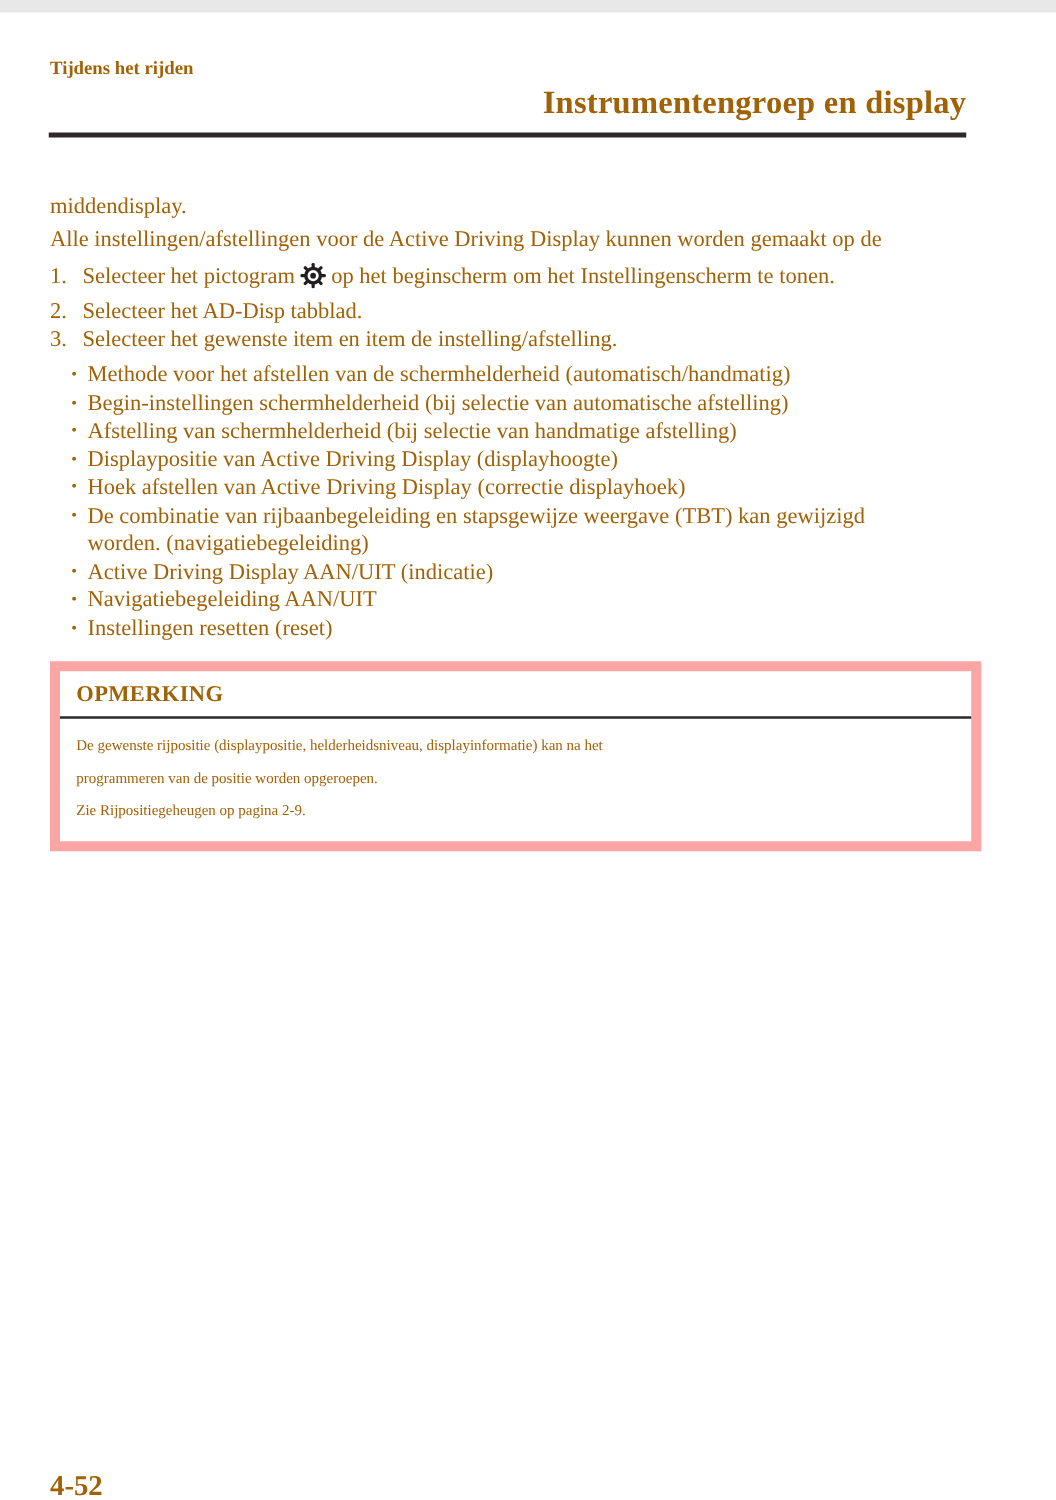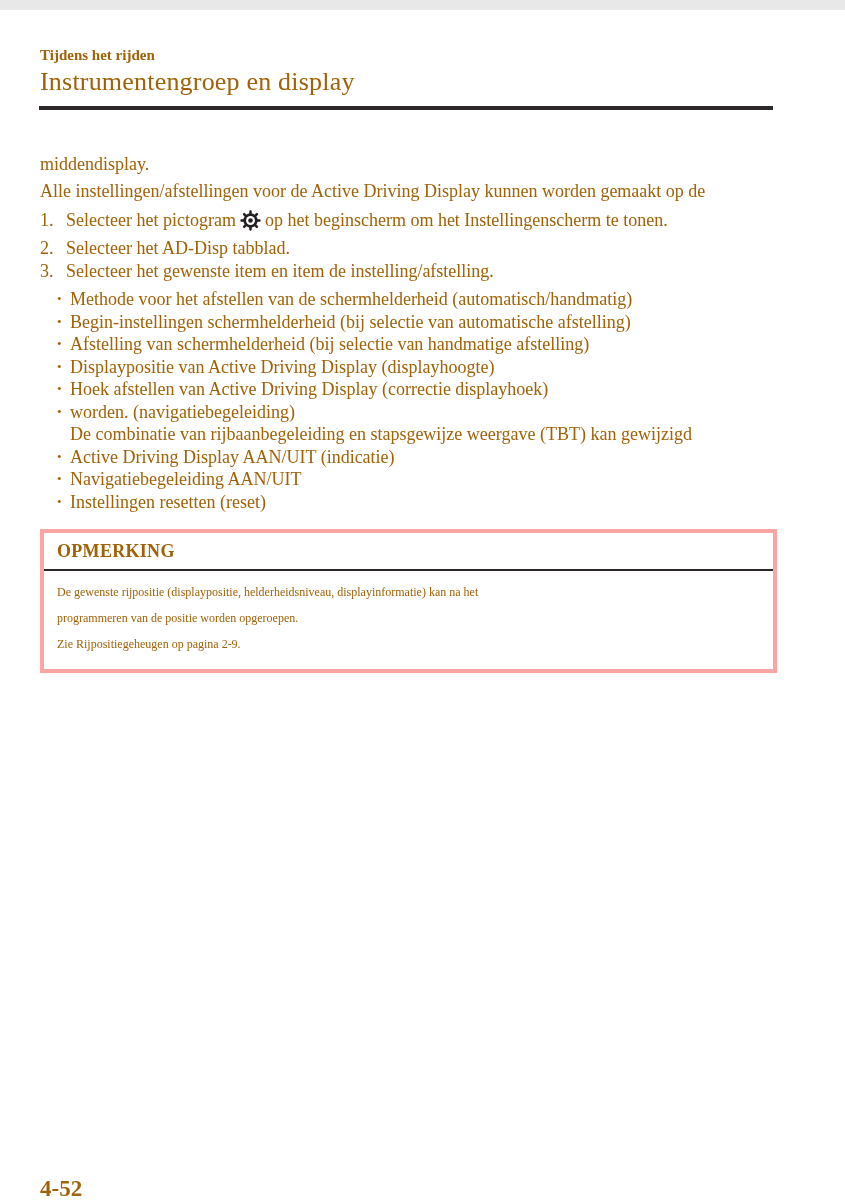--- a/index.html
+++ b/index.html
@@ -9,41 +9,41 @@
     margin:10px auto;
     background:#ffffff;
     overflow:hidden;
     font-family:"Liberation Serif","DejaVu Serif",serif;
     color:#a16207;
   }
 
   
   .header { position:absolute; left:40px; top:36px; width:733px; }
   .section-label { font-size:15px; font-weight:bold; line-height:18px; }
-  .page-title { font-size:26px; font-weight:normal; line-height:32px; margin-top:2px; letter-spacing:0.2px; }
+  .page-title { font-size:26px; font-weight:bold; line-height:32px; margin-top:2px; letter-spacing:0.2px;text-align:right; }
   .title-rule { position:absolute; left:39px; top:96px; width:734px; height:4px; background:#2d292a; }
 
   
   .intro { position:absolute; left:40px; top:141px; width:733px; font-size:18px; line-height:27px; }
 
   
   .steps { position:absolute; left:40px; top:199px; width:733px; font-size:18px; line-height:23px; }
   .step-row { display:flex; }
   .step-num { width:26px; flex:none; }
   .step-text { flex:1; }
   .gear-svg { display:inline-block; vertical-align:-5px; margin:0 4px; }
 
   
   .bullets { position:absolute; left:57px; top:278px; width:716px; font-size:18px; line-height:22.5px; }
   .bullet-row { display:flex; }
   .bullet-marker { width:13px; flex:none; font-size:13px; }
   .bullet-text { flex:1; }
 
   
-  .note-box { position:absolute; left:40px; top:519px; width:729px; border:4px solid #fca5a5; }
+  .note-box { position:absolute; left:40px; top:519px; width:729px; border:8px solid #fca5a5; }
   .note-header { font-size:18px; font-weight:bold; padding:8px 13px 7px; border-bottom:2px solid #2d292a; letter-spacing:0.3px; }
   .note-body { padding:8px 13px 12px; font-size:12px; line-height:26px; }
 
   
   .footer { position:absolute; left:40px; top:1166px; font-size:23px; font-weight:bold; }
 </style>
 </head>
 <body>
 
 <div class="page">
@@ -105,22 +105,22 @@
       <span class="bullet-marker">•</span>
       <span class="bullet-text">Displaypositie van Active Driving Display (displayhoogte)</span>
     </div>
     <div class="bullet-row">
       <span class="bullet-marker">•</span>
       <span class="bullet-text">Hoek afstellen van Active Driving Display (correctie displayhoek)</span>
     </div>
     <div class="bullet-row">
       <span class="bullet-marker">•</span>
       <span class="bullet-text">
+        <div>De combinatie van rijbaanbegeleiding en stapsgewijze weergave (TBT) kan gewijzigd</div>
         <div>worden. (navigatiebegeleiding)</div>
-        <div>De combinatie van rijbaanbegeleiding en stapsgewijze weergave (TBT) kan gewijzigd</div>
       </span>
     </div>
     <div class="bullet-row">
       <span class="bullet-marker">•</span>
       <span class="bullet-text">Active Driving Display AAN/UIT (indicatie)</span>
     </div>
     <div class="bullet-row">
       <span class="bullet-marker">•</span>
       <span class="bullet-text">Navigatiebegeleiding AAN/UIT</span>
     </div>

